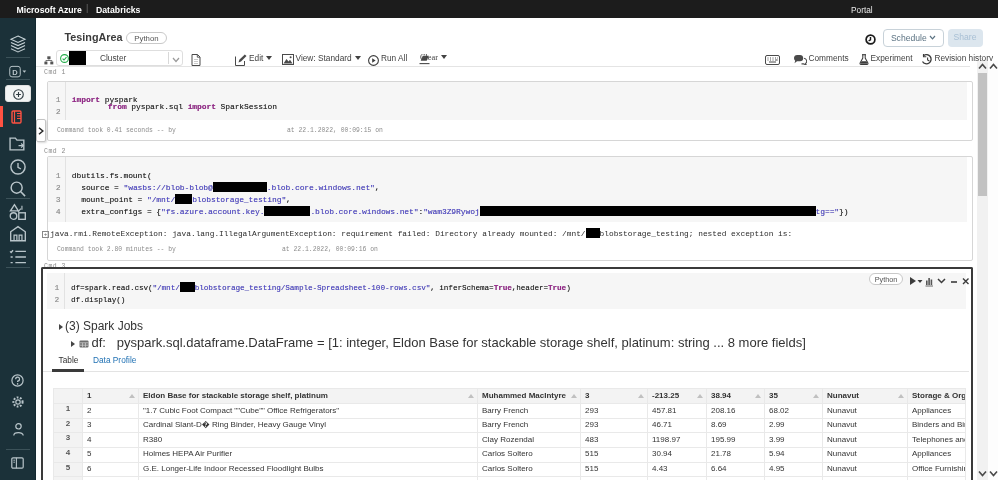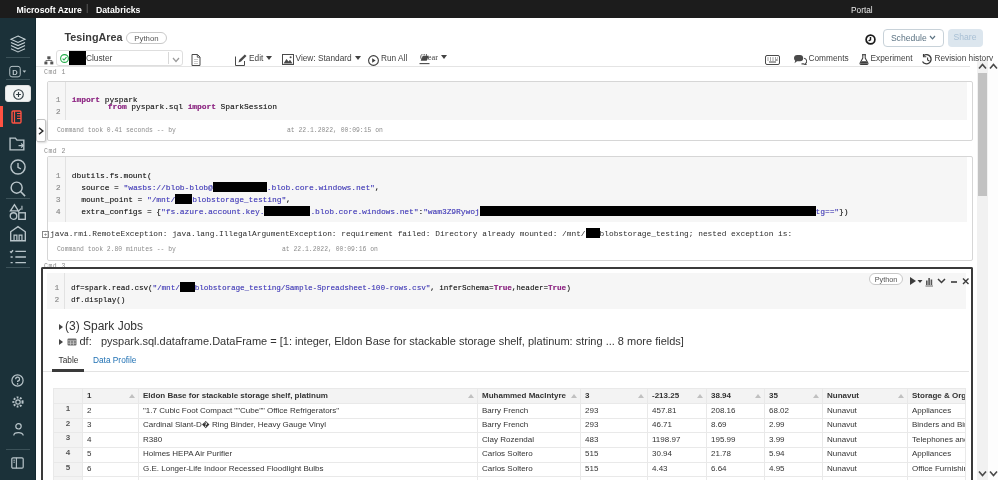--- a/index.html
+++ b/index.html
@@ -151,21 +151,21 @@
     <rect x="6.3" y="5.6" width="3" height="2.8" fill="#555"></rect>
     <path d="M4.9 3.3 V4.5 M1.9 5.6 V4.5 H7.9 V5.6" stroke="#555" stroke-width="0.8" fill="none"></path>
   </svg>
 
 <div class="abs" style="left:56px; top:49.5px; width:127px; height:16.5px; border:1px solid #dedede; border-radius:3px;"></div>
 <svg class="abs" style="left:60px; top:54px;" width="9" height="9" viewBox="0 0 9 9">
     <circle cx="4.5" cy="4.5" r="3.9" fill="none" stroke="#27ae4d" stroke-width="1.1"></circle>
     <path d="M2.6 4.6 L4 6 L6.5 3.2" fill="none" stroke="#27ae4d" stroke-width="1.1"></path>
   </svg>
 <div class="abs" style="left:68.5px; top:50.8px; width:17.5px; height:14.5px; background:#000;"></div>
-<div class="abs toolitem" style="left:86px;">Cluster</div>
+<div class="abs toolitem" style="left:100px;">Cluster</div>
 <div class="abs" style="left:168px; top:52px; width:1px; height:12px; background:#d8d8d8;"></div>
 <svg class="abs" style="left:172px; top:57px;" width="8" height="6" viewBox="0 0 8 6">
     <path d="M1 1 L4 4.5 L7 1" fill="none" stroke="#9a9a9a" stroke-width="1.2"></path>
   </svg>
 
 <svg class="abs" style="left:191px; top:53.5px;" width="10" height="12" viewBox="0 0 10 12">
     <path d="M1 0.5 H6.5 L9 3 V11.5 H1 Z" fill="none" stroke="#4a4a4a" stroke-width="1"></path>
     <path d="M6.3 0.8 V3.2 H8.8" fill="none" stroke="#4a4a4a" stroke-width="0.9"></path>
     <path d="M3 5.5 H7 M3 7.5 H7 M3 9.5 H7" stroke="#bbb" stroke-width="0.8"></path>
   </svg>
@@ -280,21 +280,21 @@
         <rect x="19.3" y="3" width="1.6" height="7" fill="#555"></rect>
         <rect x="21.6" y="4.5" width="1.6" height="5.5" fill="#555"></rect>
         <path d="M16.5 11 H24" stroke="#555" stroke-width="0.9"></path>
       <path d="M29 4 L32.5 7.5 L36 4" fill="none" stroke="#3c3c3c" stroke-width="1.5"></path>
       <path d="M42 7 H48" stroke="#3c3c3c" stroke-width="1.6"></path>
       <path d="M54 3.5 L59.5 9 M59.5 3.5 L54 9" stroke="#3c3c3c" stroke-width="1.4"></path>
     </svg>
   </div>
 
   <div class="abs" style="left:16px; top:50px; font-size:12px; color:#333;"><span style="display:inline-block;width:0;height:0;border-top:3px solid transparent;border-bottom:3px solid transparent;border-left:4px solid #444;margin-right:2.5px;"></span>(3) Spark Jobs</div>
-  <div class="abs" style="left:16px; top:65.8px; font-size:11px; color:#333;"><span style="display:inline-block;width:0;height:0;border-top:3px solid transparent;border-bottom:3px solid transparent;border-left:4px solid #444;margin-right:4px;"></span><svg width="10" height="8" viewBox="0 0 10 8" style="vertical-align:-1px;margin-right:3px;">
+  <div class="abs" style="left:28px; top:65.8px; font-size:13px; color:#333;"><span style="display:inline-block;width:0;height:0;border-top:3px solid transparent;border-bottom:3px solid transparent;border-left:4px solid #444;margin-right:4px;"></span><svg width="10" height="8" viewBox="0 0 10 8" style="vertical-align:-1px;margin-right:3px;">
         <rect x="0.5" y="0.5" width="9" height="7" rx="1" fill="#6e6e6e"></rect>
         <path d="M1 2.8 H9 M1 5.2 H9 M3.6 2.8 V7.2 M6.4 2.8 V7.2" stroke="#d8d8d8" stroke-width="0.7"></path>
       </svg>df:&nbsp;&nbsp;&nbsp;pyspark.sql.dataframe.DataFrame = [1: integer, Eldon Base for stackable storage shelf, platinum: string ... 8 more fields]</div>
 
   <div class="abs" style="left:16px; top:86px; font-size:8.3px; color:#333;">Table</div>
   <div class="abs" style="left:50.5px; top:86px; font-size:8.3px; color:#2272b4;">Data Profile</div>
   <div class="abs" style="left:0px; top:101.8px; width:926px; height:1px; background:#e3e3e3;"></div>
   <div class="abs" style="left:9px; top:100.3px; width:32px; height:2.5px; background:#3a3a3a;"></div>
 
   <table id="dtable" style="position:absolute; left:10.5px; top:119px; width:911.5px; border-collapse:collapse; table-layout:fixed; font-size:8px; color:#333;">

